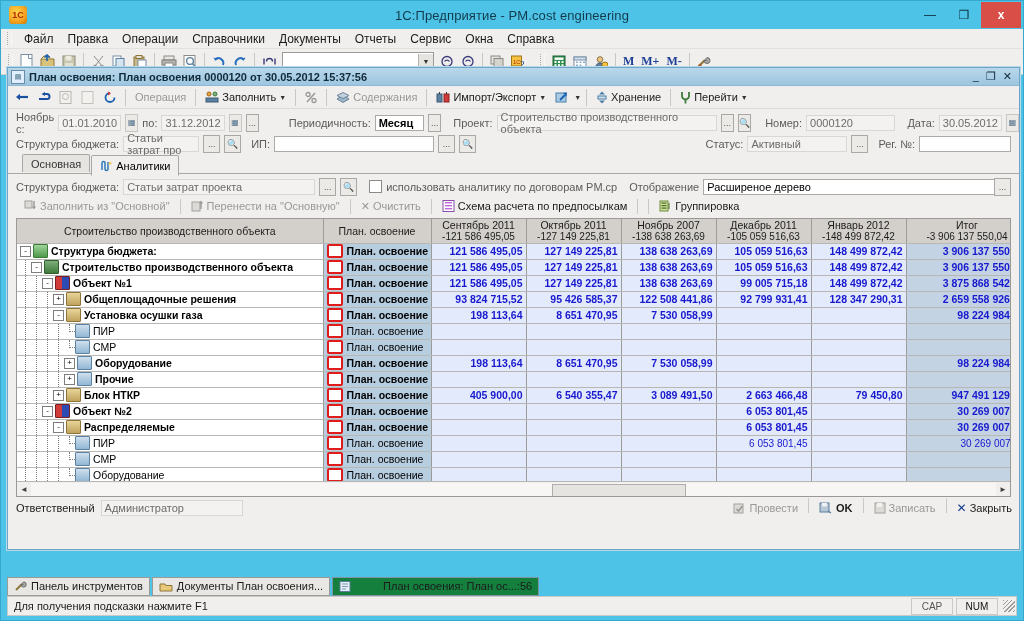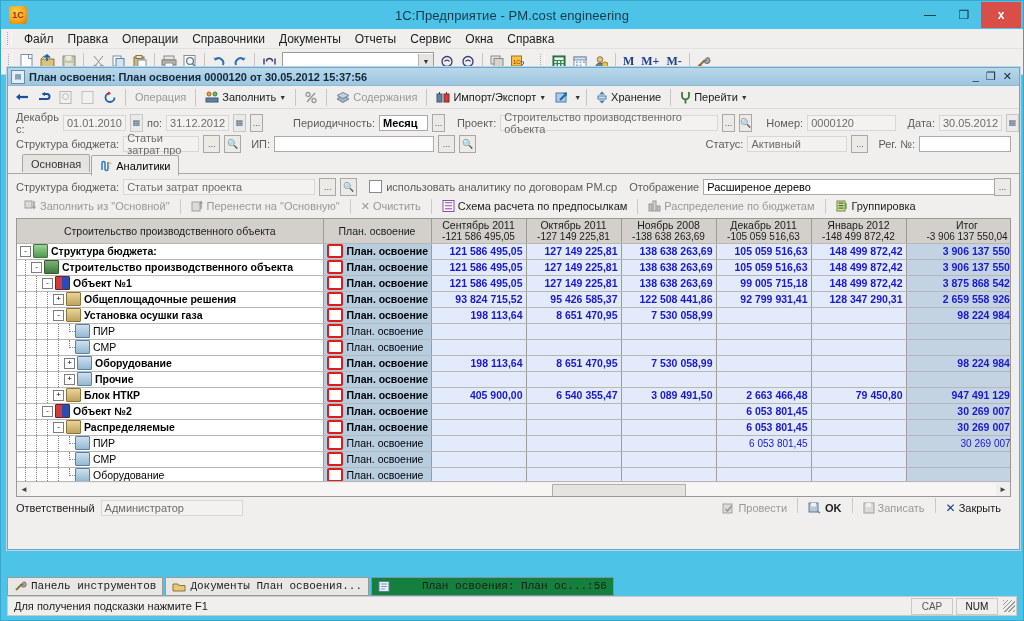--- a/index.html
+++ b/index.html
@@ -136,26 +136,26 @@
   .hscroll{position:absolute;left:0;right:0;bottom:0;height:14px;background:#f0efee;
       border-top:1px solid #b9b7b4;display:flex;align-items:center;}
   .hs-arrow{width:14px;height:13px;display:flex;align-items:center;justify-content:center;
       font-size:8px;color:#444;background:#f0efee;}
   .hs-track{flex:1;height:13px;background:#f7f6f5;position:relative;}
   .hs-thumb{position:absolute;left:54%;width:132px;top:1px;height:11px;background:#e6e4e1;
       border:1px solid #b0aeaa;}
 
   
   .doc-bottom{display:flex;align-items:center;height:22px;padding-left:8px;gap:6px;background:#f0efee;}
-  .doc-actions{margin-left:auto;display:flex;align-items:flex-start;gap:2px;padding-right:14px;}
+  .doc-actions{margin-left:auto;display:flex;align-items:flex-start;gap:2px;padding-right:3px;}
 
   
   .taskbar{position:absolute;left:6px;right:6px;bottom:25px;height:18px;display:flex;align-items:center;gap:2px;}
   .task{height:17px;display:flex;align-items:center;gap:4px;padding:0 6px;font-size:11px;
-      border:1px solid #9c9a96;background:#e9e7e4;color:#1b1b1b;font-family:Liberation Mono, monospace;}
+      border:1px solid #9c9a96;background:#e9e7e4;color:#1b1b1b;}
   .task.active{background:#15803d;border-color:#7f93a6;gap:32px;}
   .statusbar{position:absolute;left:6px;right:6px;bottom:4px;height:18px;background:#f0efee;
       border:1px solid #cbc9c5;display:flex;align-items:center;padding-left:6px;font-size:11px;color:#1b1b1b;}
   .sb-cell{height:15px;min-width:30px;display:flex;align-items:center;justify-content:center;
       border:1px solid #cbc9c5;background:#f0efee;font-size:10px;color:#555;padding:0 5px;margin-right:3px;}
   .sb-right{margin-left:auto;display:flex;align-items:center;}
   .grip-corner{width:12px;height:12px;margin-left:2px;margin-right:1px;
       background:repeating-linear-gradient(135deg,#9a9a9a 0 1px,transparent 1px 3px);}
 
   .iconbox{display:inline-flex;align-items:center;justify-content:center;border-radius:1px;}
@@ -460,21 +460,21 @@
               <path d="M2 1v4a3.5 3.5 0 0 0 7 0V1" fill="none" stroke="#3f7b3c" stroke-width="1.8"></path>
               <path d="M5.5 8v4.5" stroke="#3f7b3c" stroke-width="1.8"></path>
             </svg>
         </span>
         <span>Перейти</span>
         <span class="caret">▼</span>
       </div>
     </div>
 
     <div class="fieldrow" style="margin-top:3px;">
-      <span class="lbl">Декабрь с:</span>
+      <span class="lbl">Ноябрь с:</span>
       <span class="inp flat" style="width:74px;">01.01.2010</span>
       <span class="cal">▦</span>
       <span class="lbl">по:</span>
       <span class="inp flat" style="width:68px;">31.12.2012</span>
       <span class="cal">▦</span>
       <span class="btnsq">...</span>
       <span class="lbl" style="margin-left:26px;">Периодичность:</span>
       <span class="inp active" style="width:64px;">Месяц</span>
       <span class="btnsq">...</span>
       <span class="lbl" style="margin-left:8px;">Проект:</span>
@@ -567,30 +567,20 @@
                 <g fill="#c266d9">
                   <rect x="3" y="2" width="7" height="1.4"></rect>
                   <rect x="3" y="5" width="7" height="1.4"></rect>
                   <rect x="3" y="8" width="7" height="1.4"></rect>
                 </g>
               </svg>
           </span>
           <span>Схема расчета по предпосылкам</span>
         </div>
         <div class="sep-v"></div>
-        <div class="tbtn dim">
-          <span class="iconbox">
-            <svg width="13" height="12">
-                <rect x="1" y="4" width="3" height="7" fill="#c3c1bd" stroke="#9a9894"></rect>
-                <rect x="5" y="1" width="3" height="10" fill="#d6d4d0" stroke="#9a9894"></rect>
-                <rect x="9" y="6" width="3" height="5" fill="#c3c1bd" stroke="#9a9894"></rect>
-              </svg>
-          </span>
-          <span>Распределение по бюджетам</span>
-        </div>
         <div class="sep-v"></div>
         <div class="tbtn">
           <span class="iconbox">
             <svg width="13" height="12">
                 <rect x="1" y="1" width="8" height="10" fill="#cfe0a0" stroke="#6e8b3d"></rect>
                 <g fill="#4a6b22">
                   <rect x="2.5" y="2.5" width="5" height="1.2"></rect>
                   <rect x="2.5" y="5" width="5" height="1.2"></rect>
                   <rect x="2.5" y="7.5" width="5" height="1.2"></rect>
                 </g>
@@ -620,21 +610,21 @@
             <th>План. освоение</th>
             <th>
               <div>Сентябрь 2011</div>
               <div class="hdr-sub">-121 586 495,05</div>
             </th>
             <th>
               <div>Октябрь 2011</div>
               <div class="hdr-sub">-127 149 225,81</div>
             </th>
             <th>
-              <div>Ноябрь 2008</div>
+              <div>Ноябрь 2007</div>
               <div class="hdr-sub">-138 638 263,69</div>
             </th>
             <th>
               <div>Декабрь 2011</div>
               <div class="hdr-sub">-105 059 516,63</div>
             </th>
             <th>
               <div>Январь 2012</div>
               <div class="hdr-sub">-148 499 872,42</div>
             </th>

